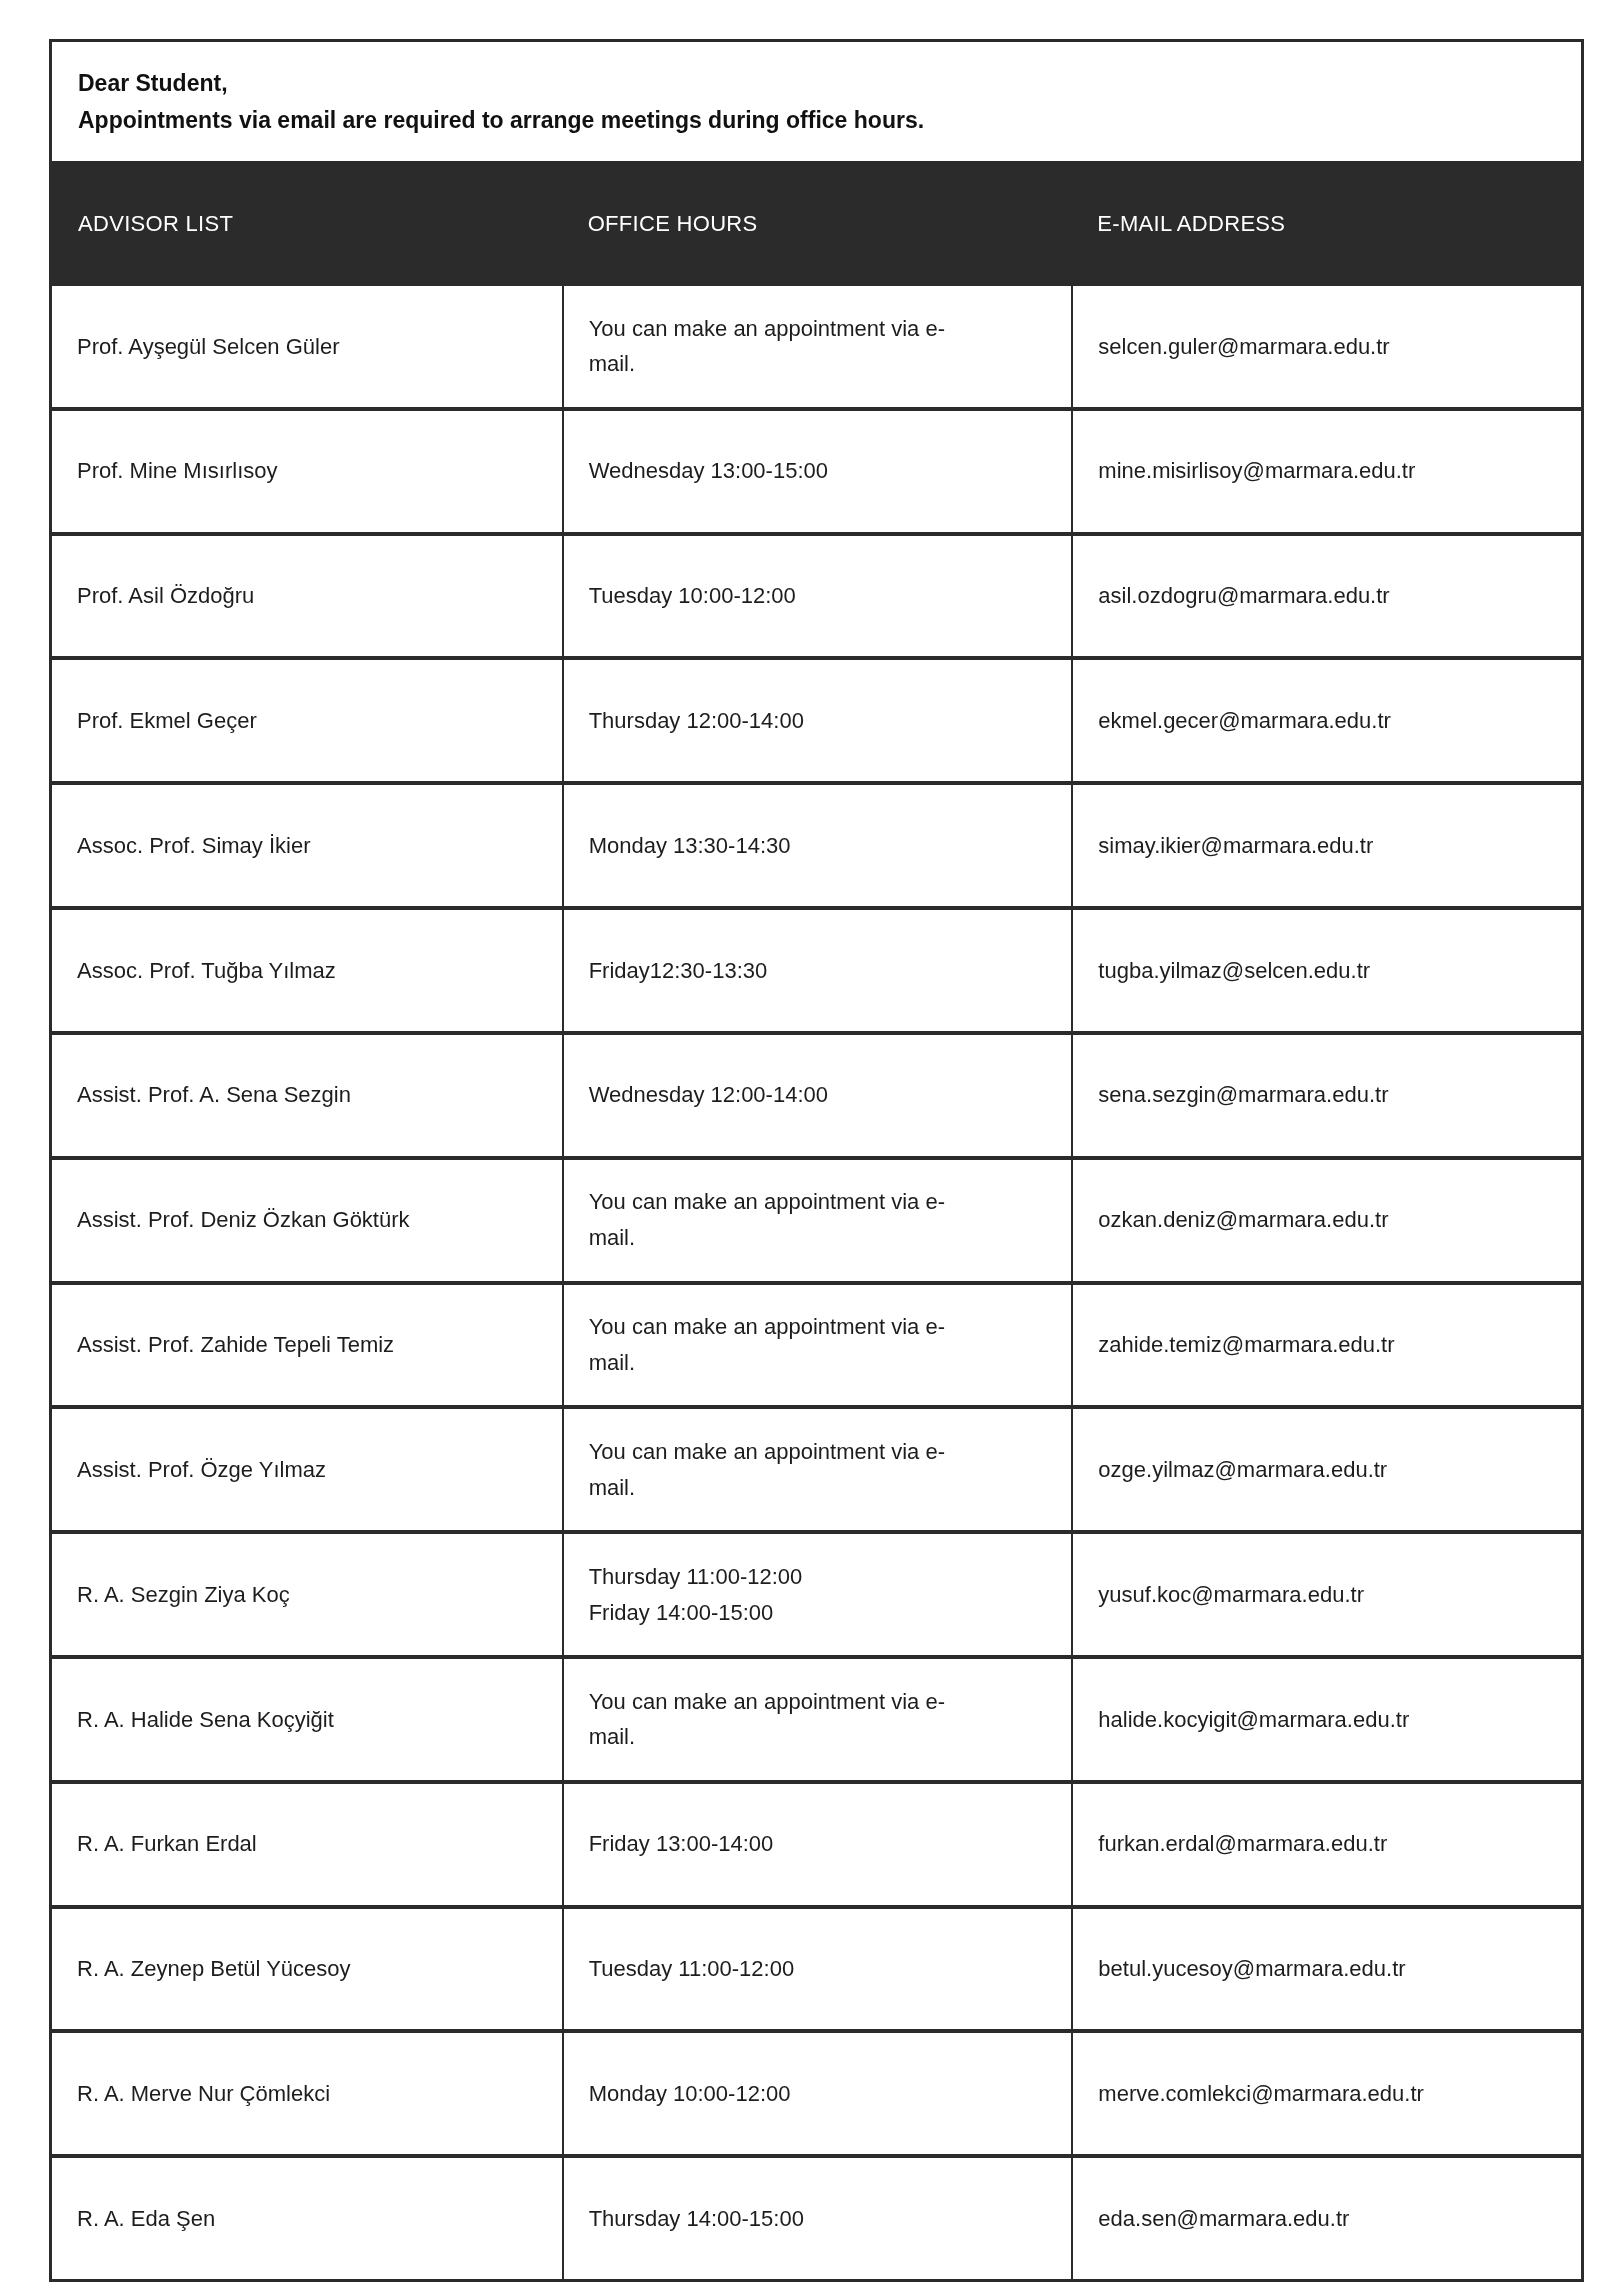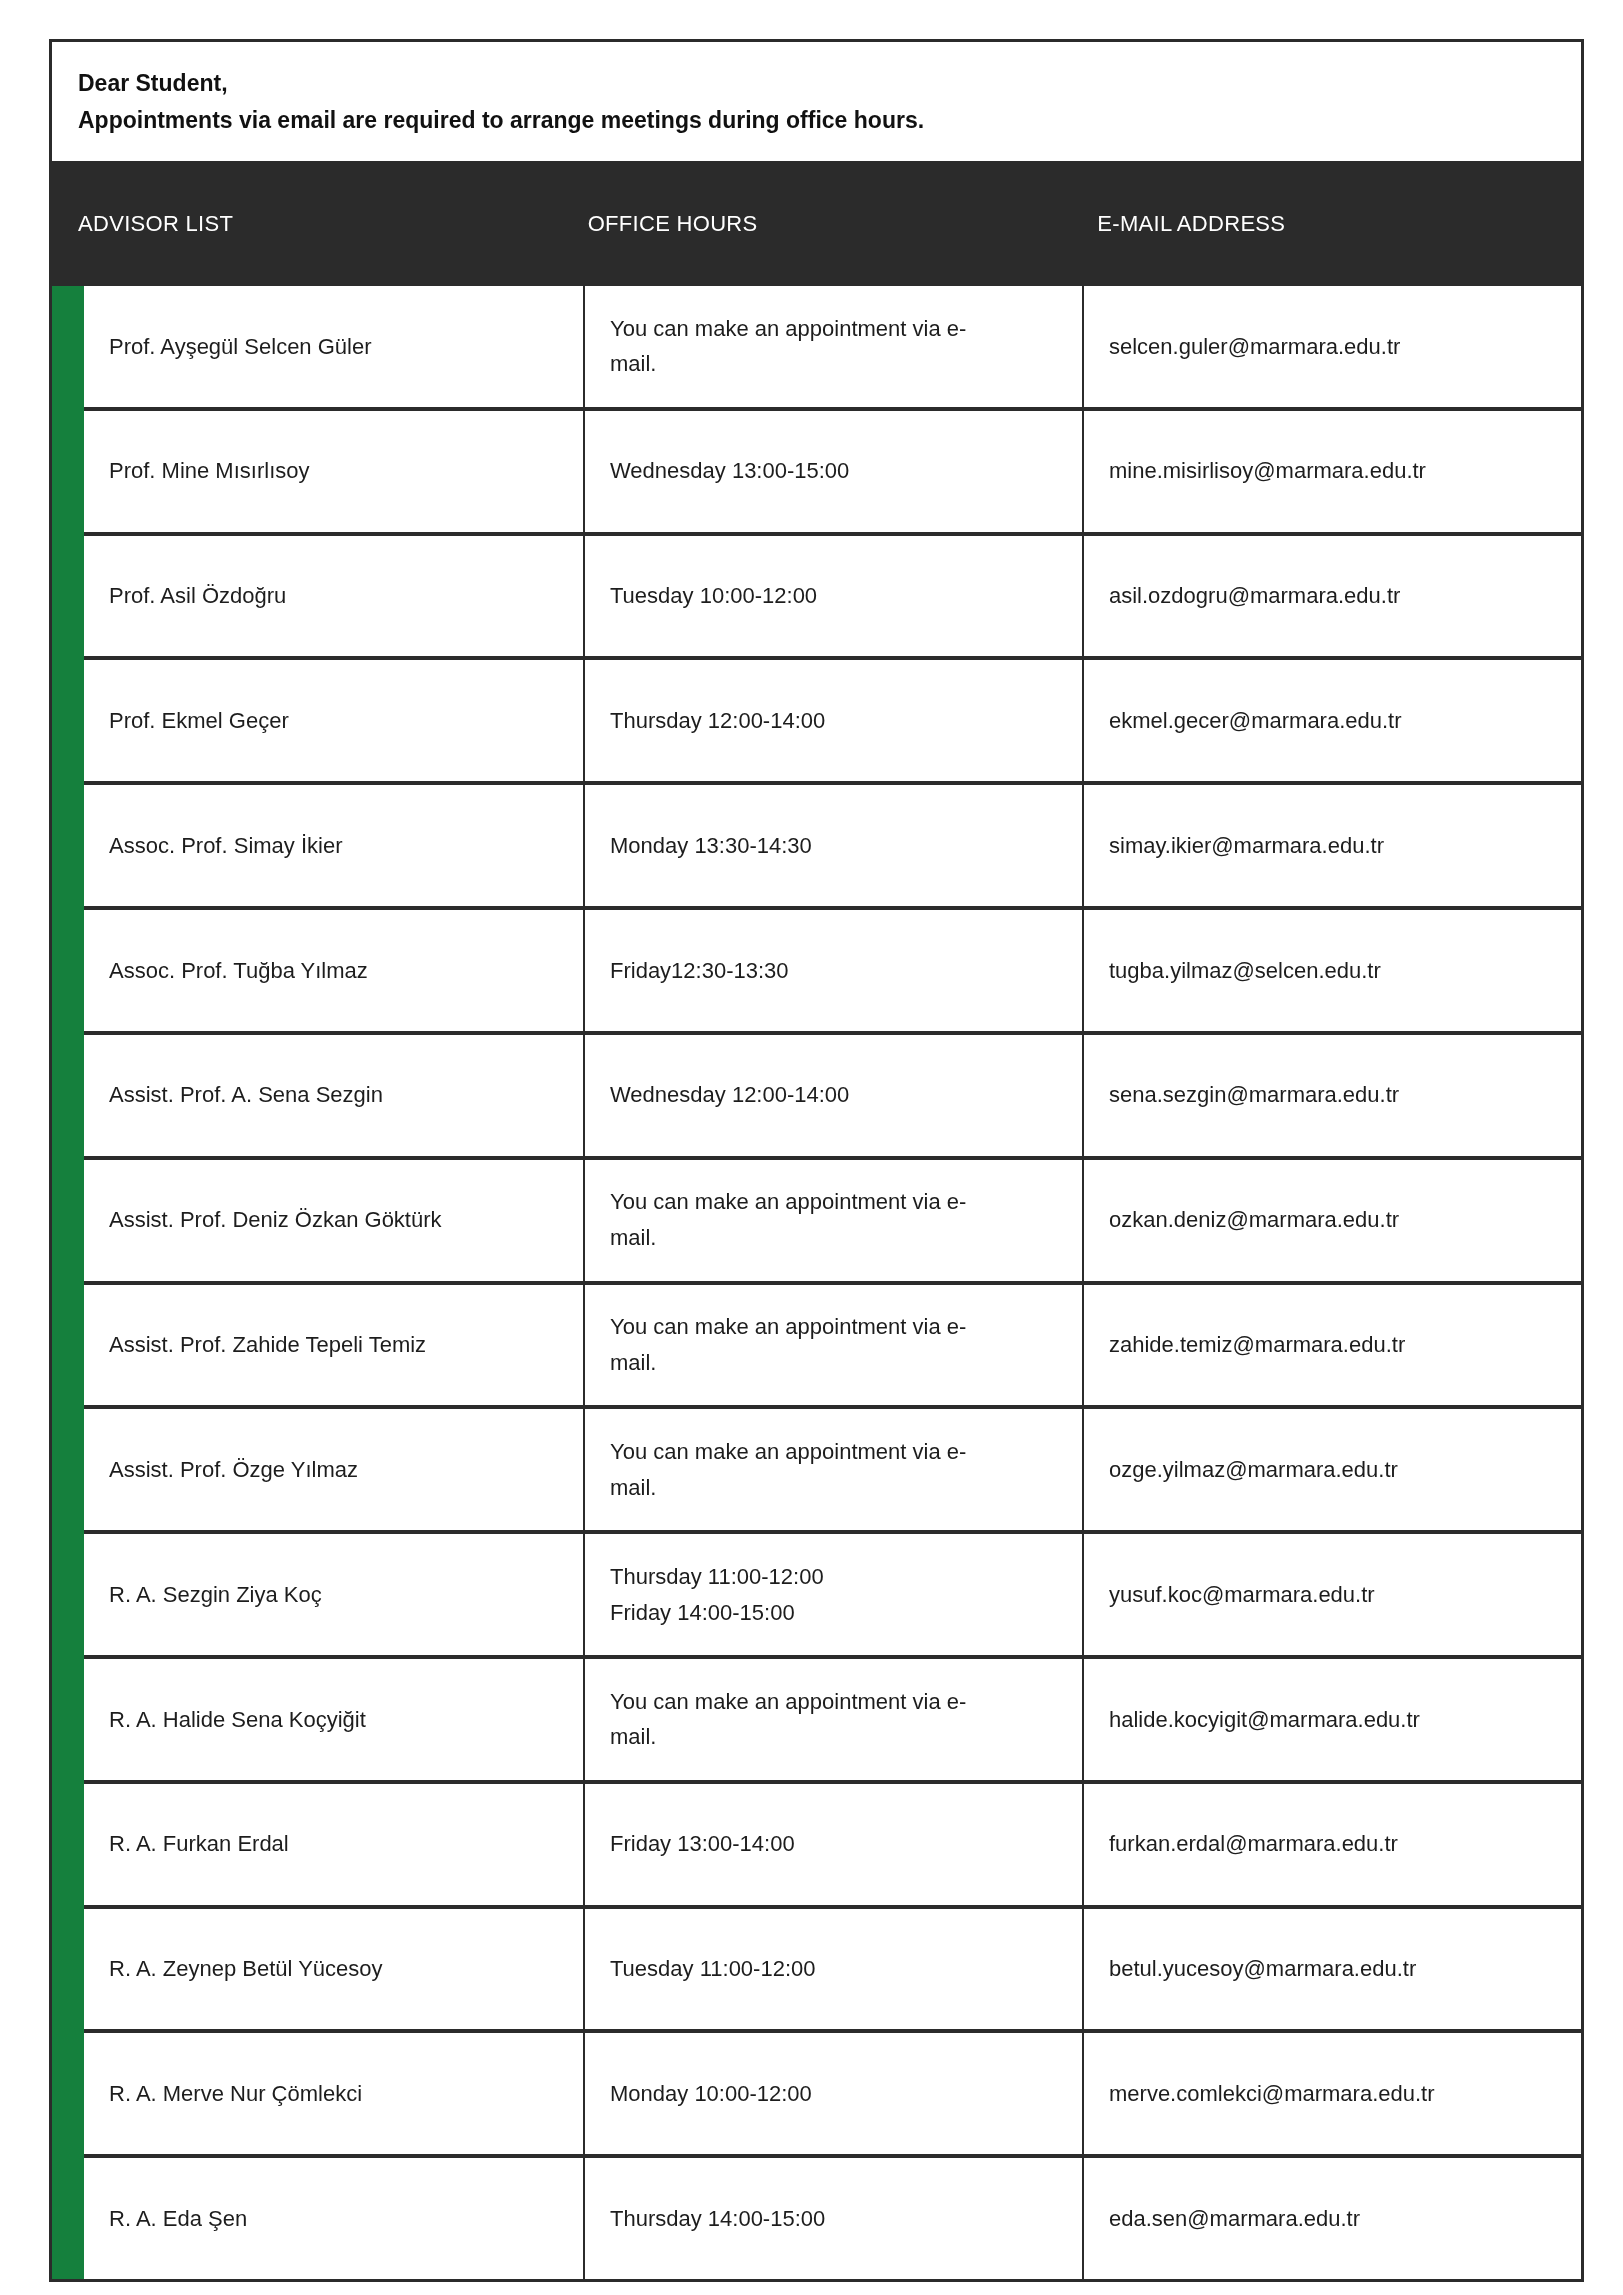--- a/index.html
+++ b/index.html
@@ -15,21 +15,21 @@
     color: #1d1d1d;
   }
   .frame {
     position: absolute;
     left: 49px;
     top: 39px;
     width: 1535px;
     height: 2243px;
     box-sizing: border-box;
     border: 3.7px solid #2b2b2b;
-    background: #15803d;
+    background: #f9a8d4;
     display: flex;
     flex-direction: column;
   }
   .intro {
     flex: 0 0 119px;
     display: flex;
     flex-direction: column;
     justify-content: center;
     padding: 0 37px 0 26px;
     font-size: 23px;
@@ -55,21 +55,20 @@
   .tbody {
     flex: 1 1 auto;
     display: flex;
     flex-direction: column;
   }
   .row {
     flex: 1 1 0;
     display: grid;
     grid-template-columns: 1fr 1fr 1fr;
     background: #ffffff;
-    margin-left: 32px;
   }
   .row + .row {
     border-top: 4.6px solid #2b2b2b;
   }
   .cell {
     display: flex;
     align-items: center;
     padding: 9.2px 22px 9.2px 25px;
     font-size: 22px;
     line-height: 1.62;

